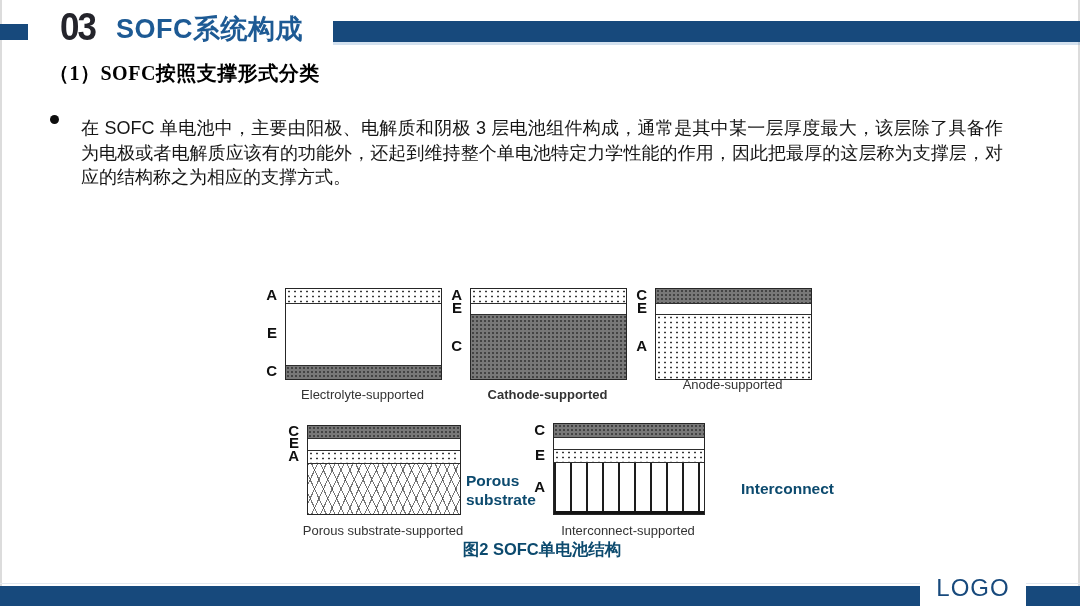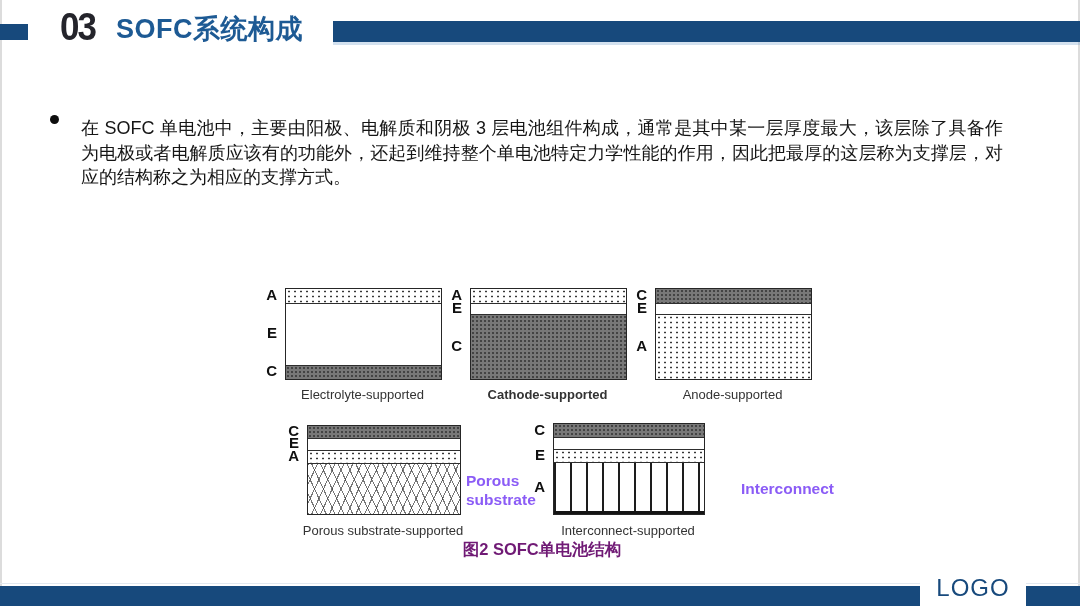--- a/index.html
+++ b/index.html
@@ -66,24 +66,24 @@
   .layer.ribbed {
     background-color:#fff;
     background-image:repeating-linear-gradient(90deg, #1d1d1d 0 2px, transparent 2px 16px);
     border-bottom:3px solid #141414;
   }
   .layer-label {
     position:absolute; width:22px; text-align:right; font-size:15px; font-weight:bold;
     color:#101010; line-height:18px;
   }
   .dg-caption { position:absolute; text-align:center; font-size:13px; color:#333; }
-  .dg-side { position:absolute; font-size:15.5px; font-weight:bold; color:#8b5cf6; line-height:19px; }
+  .dg-side { position:absolute; font-size:15.5px; font-weight:bold; color:#0c4a6e; line-height:19px; }
   .fig-caption {
     position:absolute; left:4px; right:0; top:539px; text-align:center;
-    font-size:16.5px; font-weight:bold; color:#701a75;
+    font-size:16.5px; font-weight:bold; color:#0c4a6e;
   }
 
   
   .footer-line { position:absolute; left:0; right:0; top:583px; height:1px; background:#e3e9f0; }
   .footer-bar { position:absolute; left:0; right:0; top:586px; height:20px; background:var(--accent,#17497c); }
   .logo-box {
     position:absolute; left:920px; top:570px; width:106px; height:36px; background:#ffffff;
     display:flex; align-items:center; justify-content:center;
   }
   .logo-text { font-size:24px; color:var(--accent,#17497c); letter-spacing:1px; }
@@ -95,20 +95,21 @@
   <div class="edge left"></div>
   <div class="edge right"></div>
 
   <header>
     <div class="hdr-bar-left"></div>
     <span class="hdr-num">03</span>
     <span class="hdr-title">SOFC系统构成</span>
     <div class="hdr-bar-right"></div>
   </header>
 
+  <div class="subtitle">（1）SOFC按照支撑形式分类</div>
 
   <div class="bullets">
     <div class="bullet">
       <span class="dot"></span>
       <p class="btext">在 SOFC 单电池中，主要由阳极、电解质和阴极 3 层电池组件构成，通常是其中某一层厚度最大，该层除了具备作为电极或者电解质应该有的功能外，还起到维持整个单电池特定力学性能的作用，因此把最厚的这层称为支撑层，对应的结构称之为相应的支撑方式。</p>
     </div>
   </div>
 
   <div class="figure">
       <div>
@@ -139,21 +140,21 @@
       </div>
       <div>
         <div class="layer-label" style="left: 625px; top: 286px;">C</div>
         <div class="layer-label" style="left: 625px; top: 298.5px;">E</div>
         <div class="layer-label" style="left: 625px; top: 336.5px;">A</div>
         <div class="dg-box" style="left: 655px; top: 288px; width: 155px;">
           <div class="layer dark" style="height: 14px;"></div>
           <div class="layer plain" style="height: 11px;"></div>
           <div class="layer dotted" style="height: 65px;"></div>
         </div>
-        <div class="dg-caption" style="left: 630px; top: 387px; width: 205px;">Anode-supported</div>
+        <div class="dg-caption" style="left: 630px; top: 377px; width: 205px;">Anode-supported</div>
       </div>
       <div>
         <div class="layer-label" style="left: 440px; top: 286px;">A</div>
         <div class="layer-label" style="left: 440px; top: 298.5px;">E</div>
         <div class="layer-label" style="left: 440px; top: 336.5px;">C</div>
         <div class="dg-box" style="left: 470px; top: 288px; width: 155px;">
           <div class="layer dotted" style="height: 14px;"></div>
           <div class="layer plain" style="height: 11px;"></div>
           <div class="layer dark" style="height: 65px;"></div>
         </div>

